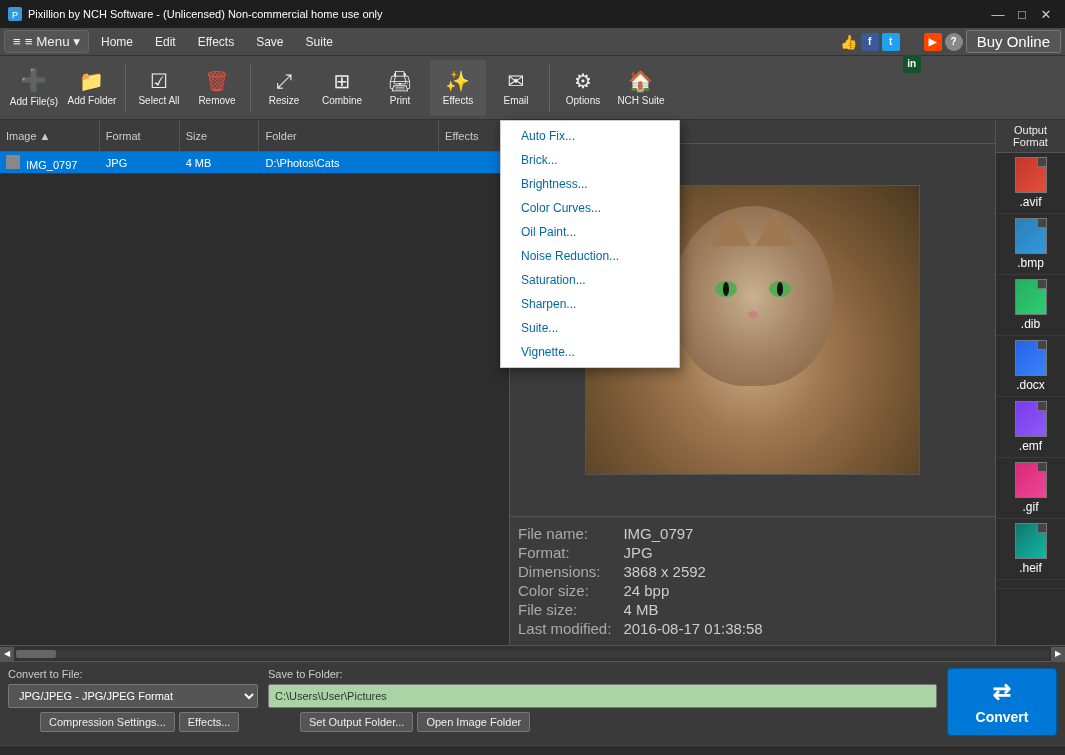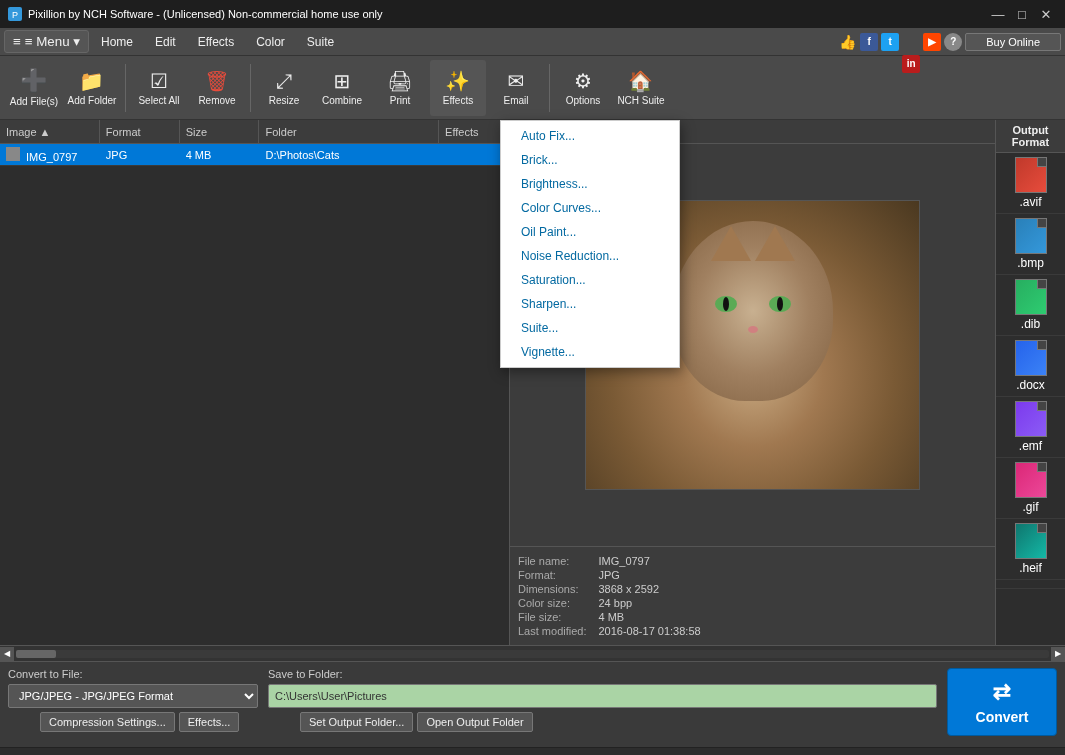--- a/index.html
+++ b/index.html
@@ -47,30 +47,30 @@
       padding: 3px 8px;
       cursor: pointer;
       color: #eee;
       display: flex; align-items: center; gap: 4px;
     }
     #buy-online-btn {
       margin-left: auto;
       background: #555;
       border: 1px solid #777;
       color: #fff;
-      padding: 2px 20px;
+      padding: 2px 10px;
       border-radius: 2px;
       cursor: pointer;
-      font-size: 11px;
+      font-size: 15px;
     }
     #social-icons { display: flex; align-items: center; gap: 3px; margin-left: auto; }
     .social-icon { width: 18px; height: 18px; border-radius: 2px; display: flex; align-items: center; justify-content: center; font-size: 10px; font-weight: bold; color: #fff; cursor: pointer; }
     .si-fb { background: #3b5998; }
     .si-tw { background: #1da1f2; }
-    .si-li { background: #b91c1c; margin-top: 44px; }
+    .si-li { background: #14532d; margin-top: 44px; }
     .si-yt { background: #ff4500; }
     .si-help { background: #888; border-radius: 50%; }
 
     
     #toolbar {
       background: #4a4a4a;
       height: 64px;
       display: flex;
       align-items: center;
       padding: 0 6px;
@@ -100,21 +100,21 @@
       width: 510px;
       background: #2d2d2d;
       border-right: 1px solid #555;
       display: flex;
       flex-direction: column;
     }
     #file-list-header {
       display: flex;
       background: #3c3c3c;
       border-bottom: 1px solid #555;
-      height: 24px;
+      height: 32px;
     }
     .col-header {
       padding: 3px 6px;
       font-size: 11px;
       color: #ccc;
       border-right: 1px solid #555;
       display: flex; align-items: center; gap: 3px;
     }
     .col-image { width: 100px; }
     .col-format { width: 80px; }
@@ -215,42 +215,41 @@
     }
     .cat-ear-left { left: 38px; border-left: 20px solid transparent; border-right: 20px solid transparent; border-bottom: 35px solid #a07850; }
     .cat-ear-right { right: 38px; border-left: 20px solid transparent; border-right: 20px solid transparent; border-bottom: 35px solid #a07850; }
 
     #file-info {
       padding: 8px;
       border-top: 1px solid #555;
       display: grid;
       grid-template-columns: auto 1fr;
       gap: 2px 12px;
-      font-size: 11px;
+      font-size: 15px;
       color: #ccc;
     }
     #file-info .label { color: #aaa; }
 
     
     #output-format {
       width: 70px;
       background: #2d2d2d;
       border-left: 1px solid #555;
       overflow-y: auto;
       display: flex;
       flex-direction: column;
     }
     #output-format-header {
       padding: 4px 4px;
       font-size: 11px;
       color: #eee;
       background: #3c3c3c;
       border-bottom: 1px solid #555;
       text-align: center;
-      font-weight: bold;
     }
     .format-item {
       display: flex;
       flex-direction: column;
       align-items: center;
       padding: 4px 4px;
       cursor: pointer;
       border-bottom: 1px solid #3a3a3a;
       gap: 2px;
     }
@@ -414,21 +413,21 @@
 </div>
 
 <div id="menu-bar">
   <button class="menu-btn">
     <span>≡</span>
     <span>≡ Menu ▾</span>
   </button>
   <div class="menu-item">Home</div>
   <div class="menu-item">Edit</div>
   <div class="menu-item">Effects</div>
-  <div class="menu-item">Color</div>
+  <div class="menu-item">Save</div>
   <div class="menu-item">Suite</div>
   <div id="social-icons">
     <div class="social-icon thumb-icon">👍</div>
     <div class="social-icon si-fb">f</div>
     <div class="social-icon si-tw">t</div>
     <div class="social-icon si-li">in</div>
     <div class="social-icon si-yt">▶</div>
     <div class="social-icon si-help">?</div>
     <button id="buy-online-btn">Buy Online</button>
   </div>
@@ -610,21 +609,21 @@
     <div class="bottom-btn-row">
       <button class="bottom-btn">Compression Settings...</button>
       <button class="bottom-btn">Effects...</button>
     </div>
   </div>
   <div id="save-to-folder">
     <div class="bottom-label">Save to Folder:</div>
     <input type="text" class="bottom-input" value="C:\Users\User\Pictures" style="">
     <div class="bottom-btn-row">
       <button class="bottom-btn">Set Output Folder...</button>
-      <button class="bottom-btn">Open Output Folder</button>
+      <button class="bottom-btn">Open Image Folder</button>
     </div>
   </div>
   <div id="convert-btn-area">
     <button id="convert-btn">
       <span class="convert-icon">⇄</span>
       <span>Convert</span>
     </button>
   </div>
 </div>
 

